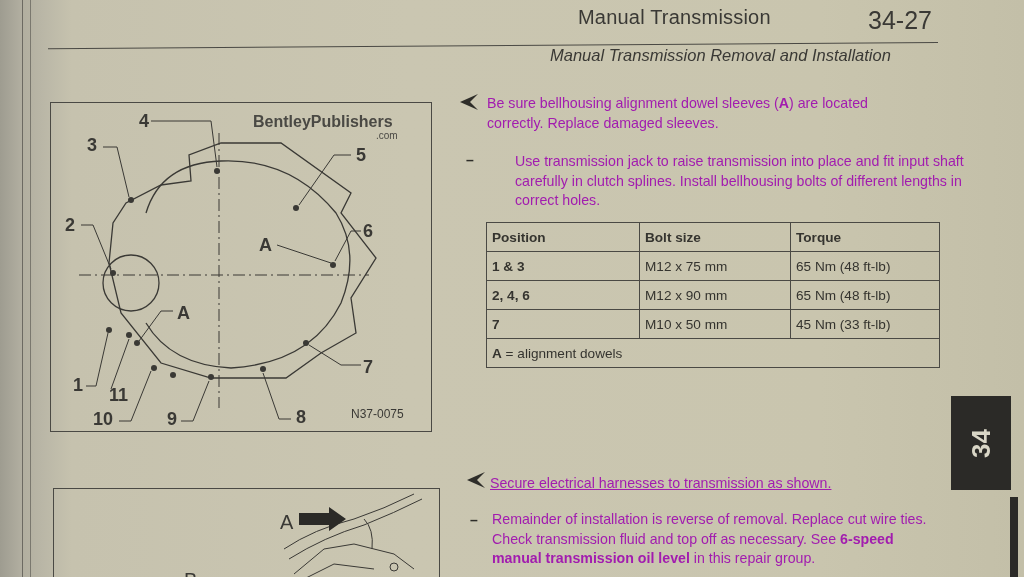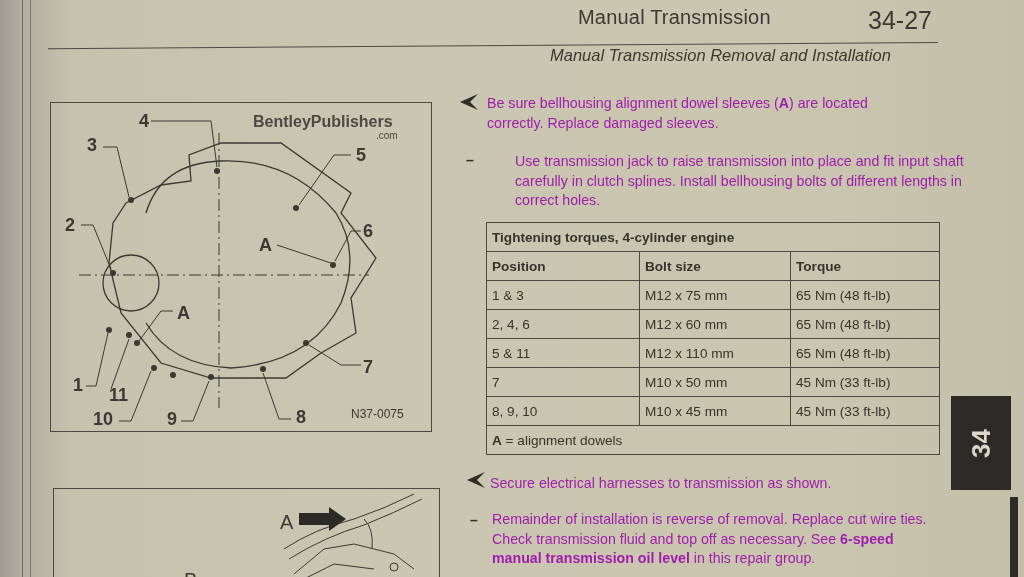--- a/index.html
+++ b/index.html
@@ -39,21 +39,21 @@
     .dash { position: absolute; font-weight: bold; font-size: 14px; }
 
     table.torque {
       position: absolute; left: 486px; top: 222px; width: 454px;
       border-collapse: collapse; font-size: 13.6px; color: #35342f;
     }
     table.torque td, table.torque th {
       border: 1px solid #4a4944; padding: 3px 5px; height: 22px; text-align: left; vertical-align: middle;
     }
     table.torque th { font-weight: bold; }
-    table.torque td.pos { font-weight: normal; }
+    table.torque td.pos { font-weight: bold; }
     table.torque .cap { font-weight: bold; }
 
     .tab34 {
       position: absolute; left: 951px; top: 396px; width: 60px; height: 94px;
       background: #2b2a27; color: #d9d6c6; display: flex; align-items: center; justify-content: center;
     }
     .tab34 span { transform: rotate(-90deg); font-size: 26px; font-weight: bold; font-family: "Liberation Sans", sans-serif; }
     .tab-edge { position: absolute; left: 1010px; top: 497px; width: 8px; height: 80px; background: #2b2a27; }
   </style>
 </head>
@@ -153,63 +153,50 @@
 </svg>
 <div class="para" style="left:487px; top:94px; width:440px;">
   <span>Be sure bellhousing alignment dowel sleeves (</span><b>A</b><span>) are located correctly. Replace damaged sleeves.</span>
 </div>
 
 <div class="dash" style="left:466px; top:152px;">–</div>
 <div class="para" style="left:515px; top:152px; width:460px;">Use transmission jack to raise transmission into place and fit input shaft carefully in clutch splines. Install bellhousing bolts of different lengths in correct holes.</div>
 
 <table class="torque">
   <tbody>
-      <tr>
-        <th colspan="3" class="cap">Tightening torques, 4-cylinder engine</th>
-      </tr>
   <tr>
     <th style="width:142px">Position</th>
     <th style="width:140px">Bolt size</th>
     <th>Torque</th>
   </tr>
   <tr>
     <td class="pos">1 &amp; 3</td>
     <td>M12 x 75 mm</td>
     <td>65 Nm (48 ft-lb)</td>
   </tr>
   <tr>
     <td class="pos">2, 4, 6</td>
-    <td>M12 x 60 mm</td>
-    <td>65 Nm (48 ft-lb)</td>
-  </tr>
-  <tr>
-    <td class="pos">5 &amp; 11</td>
-    <td>M12 x 110 mm</td>
+    <td>M12 x 90 mm</td>
     <td>65 Nm (48 ft-lb)</td>
   </tr>
   <tr>
     <td class="pos">7</td>
     <td>M10 x 50 mm</td>
     <td>45 Nm (33 ft-lb)</td>
   </tr>
   <tr>
-    <td class="pos">8, 9, 10</td>
-    <td>M10 x 45 mm</td>
-    <td>45 Nm (33 ft-lb)</td>
-  </tr>
-  <tr>
     <td colspan="3"><b>A</b><span> = alignment dowels</span></td>
   </tr>
 </tbody>
   </table>
 
 <svg class="arrow-icon" style="left:465px; top:470px;" viewBox="0 0 22 20">
   <path d="M20,2 L2,10 L20,18 L12,10 Z" fill="#2e2d29"></path>
 </svg>
-<div class="para" style="left:490px; top:474px; width:440px;">Secure electrical harnesses to transmission as shown.</div>
+<div class="para" style="left:490px; top:474px; width:440px;text-decoration:underline;">Secure electrical harnesses to transmission as shown.</div>
 
 <div class="dash" style="left:470px; top:512px;">–</div>
 <div class="para" style="left:492px; top:510px; width:450px;">
   <span>Remainder of installation is reverse of removal. Replace cut wire ties. Check transmission fluid and top off as necessary. See </span><b>6-speed manual transmission oil level</b><span> in this repair group.</span>
 </div>
 
 <div class="tab34">
     <span>34</span>
   </div>
 <div class="tab-edge"></div>

